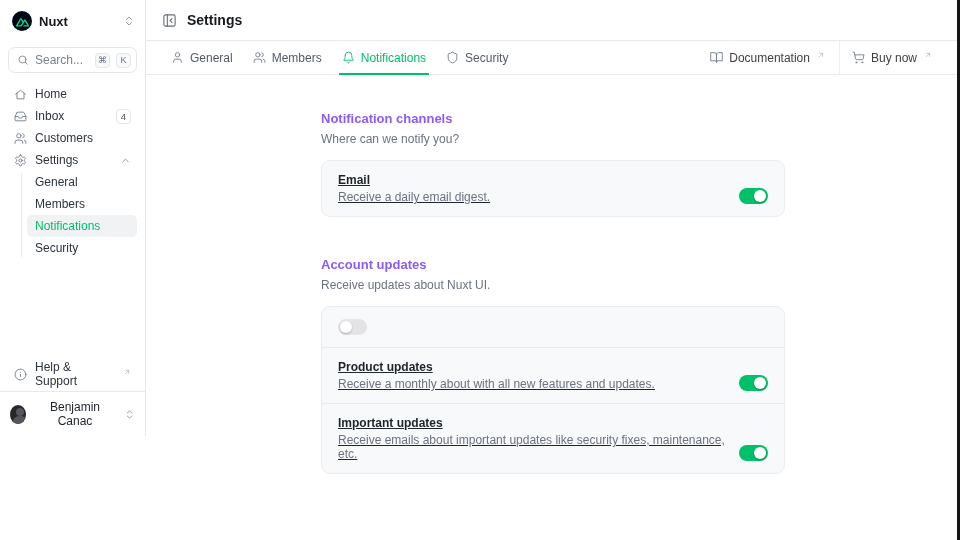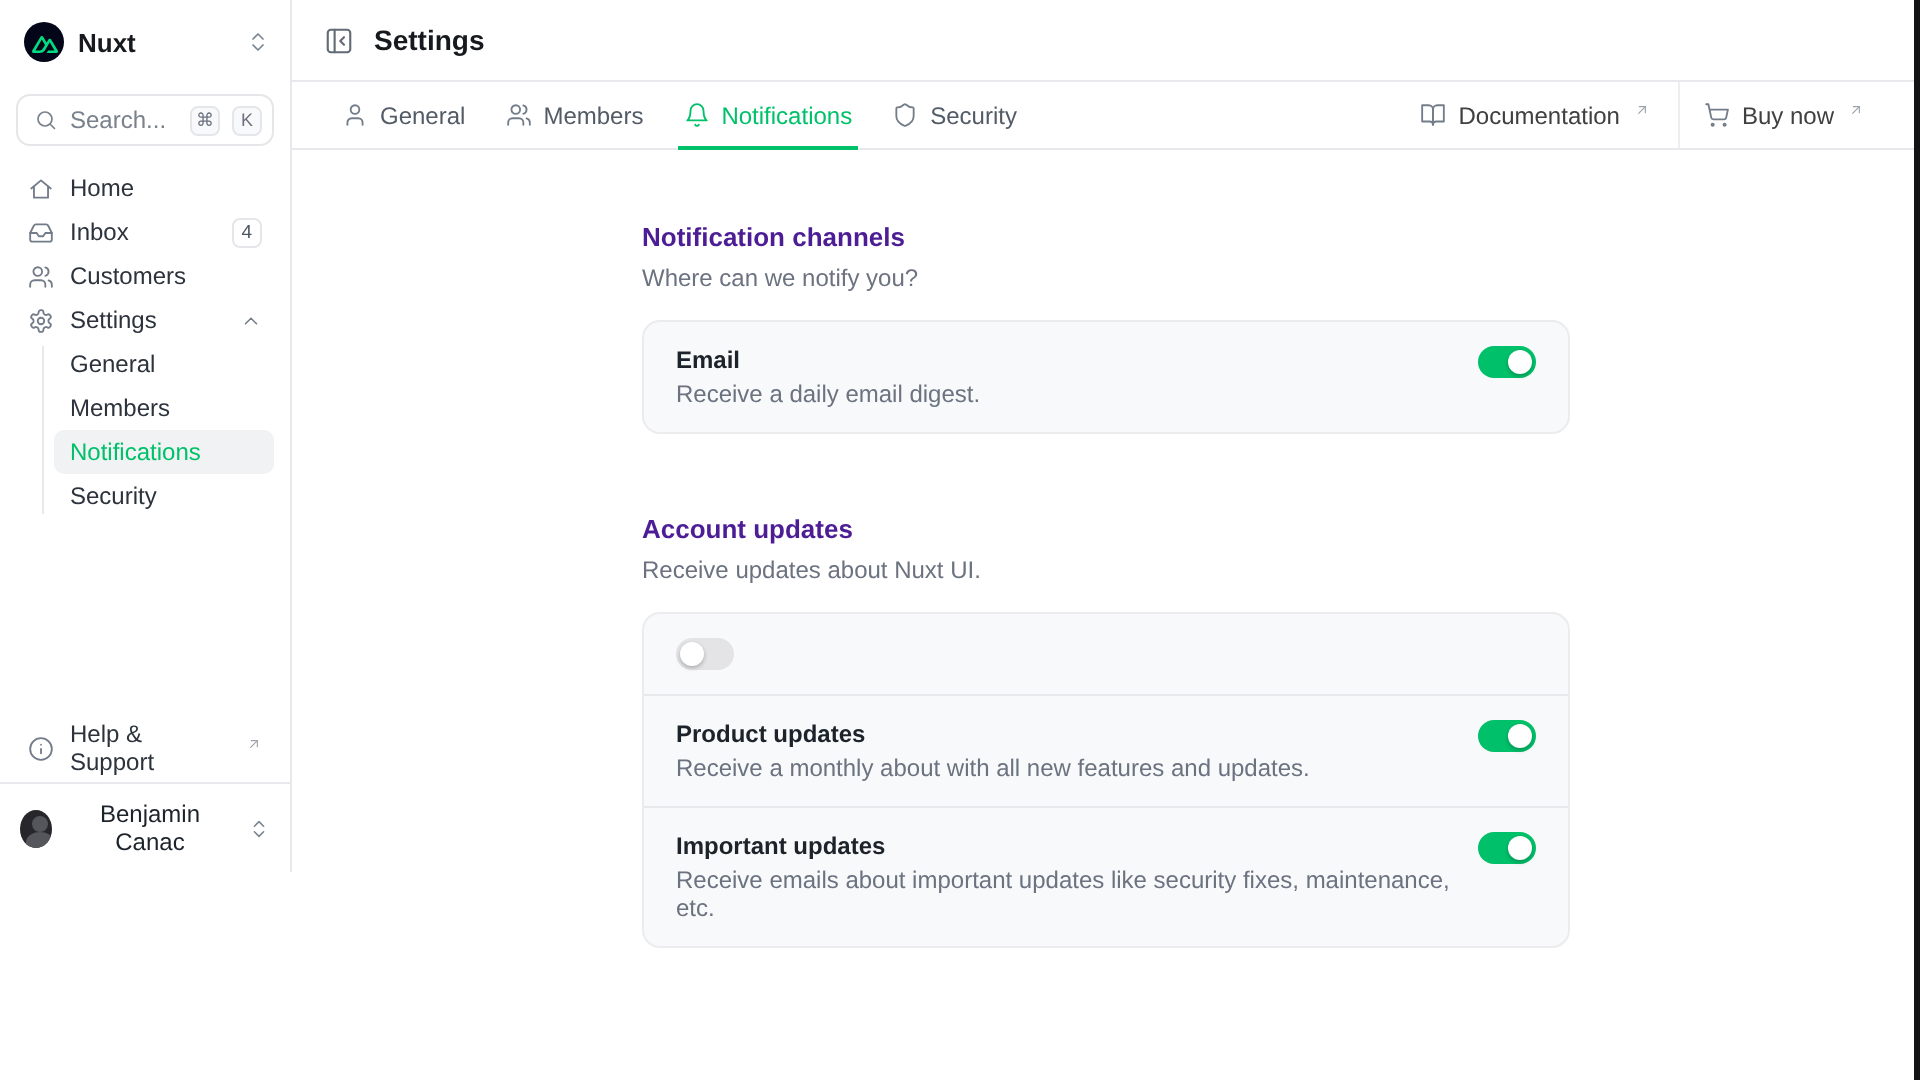--- a/index.html
+++ b/index.html
@@ -92,28 +92,28 @@
   .action {
     display:flex; align-items:center; gap:6px; padding:0 12px; color:#404040; cursor:pointer; font-size:12px;
   }
   .action .nicon { color:#737d89; }
   .action + .action { border-left:1px solid #eceef0; }
 
   .content { flex:1; overflow:auto; }
   .column { width:464px; margin:0 auto; padding-top:36px; padding-bottom:30px; }
 
   .section { margin-bottom:40px; }
-  .section-title { font-size:13px; font-weight:700; color:#4c1d95; margin-bottom:6px; }
+  .section-title { font-size:13px; font-weight:700; color:#8b5cf6; margin-bottom:6px; }
   .section-subtitle { font-size:12px; color:#6b7280; margin-bottom:14px; }
 
   .card {
     background:#f8f9fa; border:1px solid #ececef; border-radius:9px; overflow:hidden;
   }
   .row {
-    display:flex; align-items:flex-start; gap:4px; padding:12px 16px;
+    display:flex; align-items:flex-end; gap:4px; padding:12px 16px;text-decoration:underline;
   }
   .row + .row { border-top:1px solid #e7e9ec; }
   .row-text { flex:1; }
   .row-label { font-size:12px; font-weight:600; color:#1d232a; margin-bottom:3px; }
   .row-desc { font-size:12px; color:#6b7280; }
 
   .toggle {
     width:29px; min-width:29px; height:16px; border-radius:999px; background:#e4e4e7; position:relative; cursor:pointer;
     transition:background .15s;
   }

